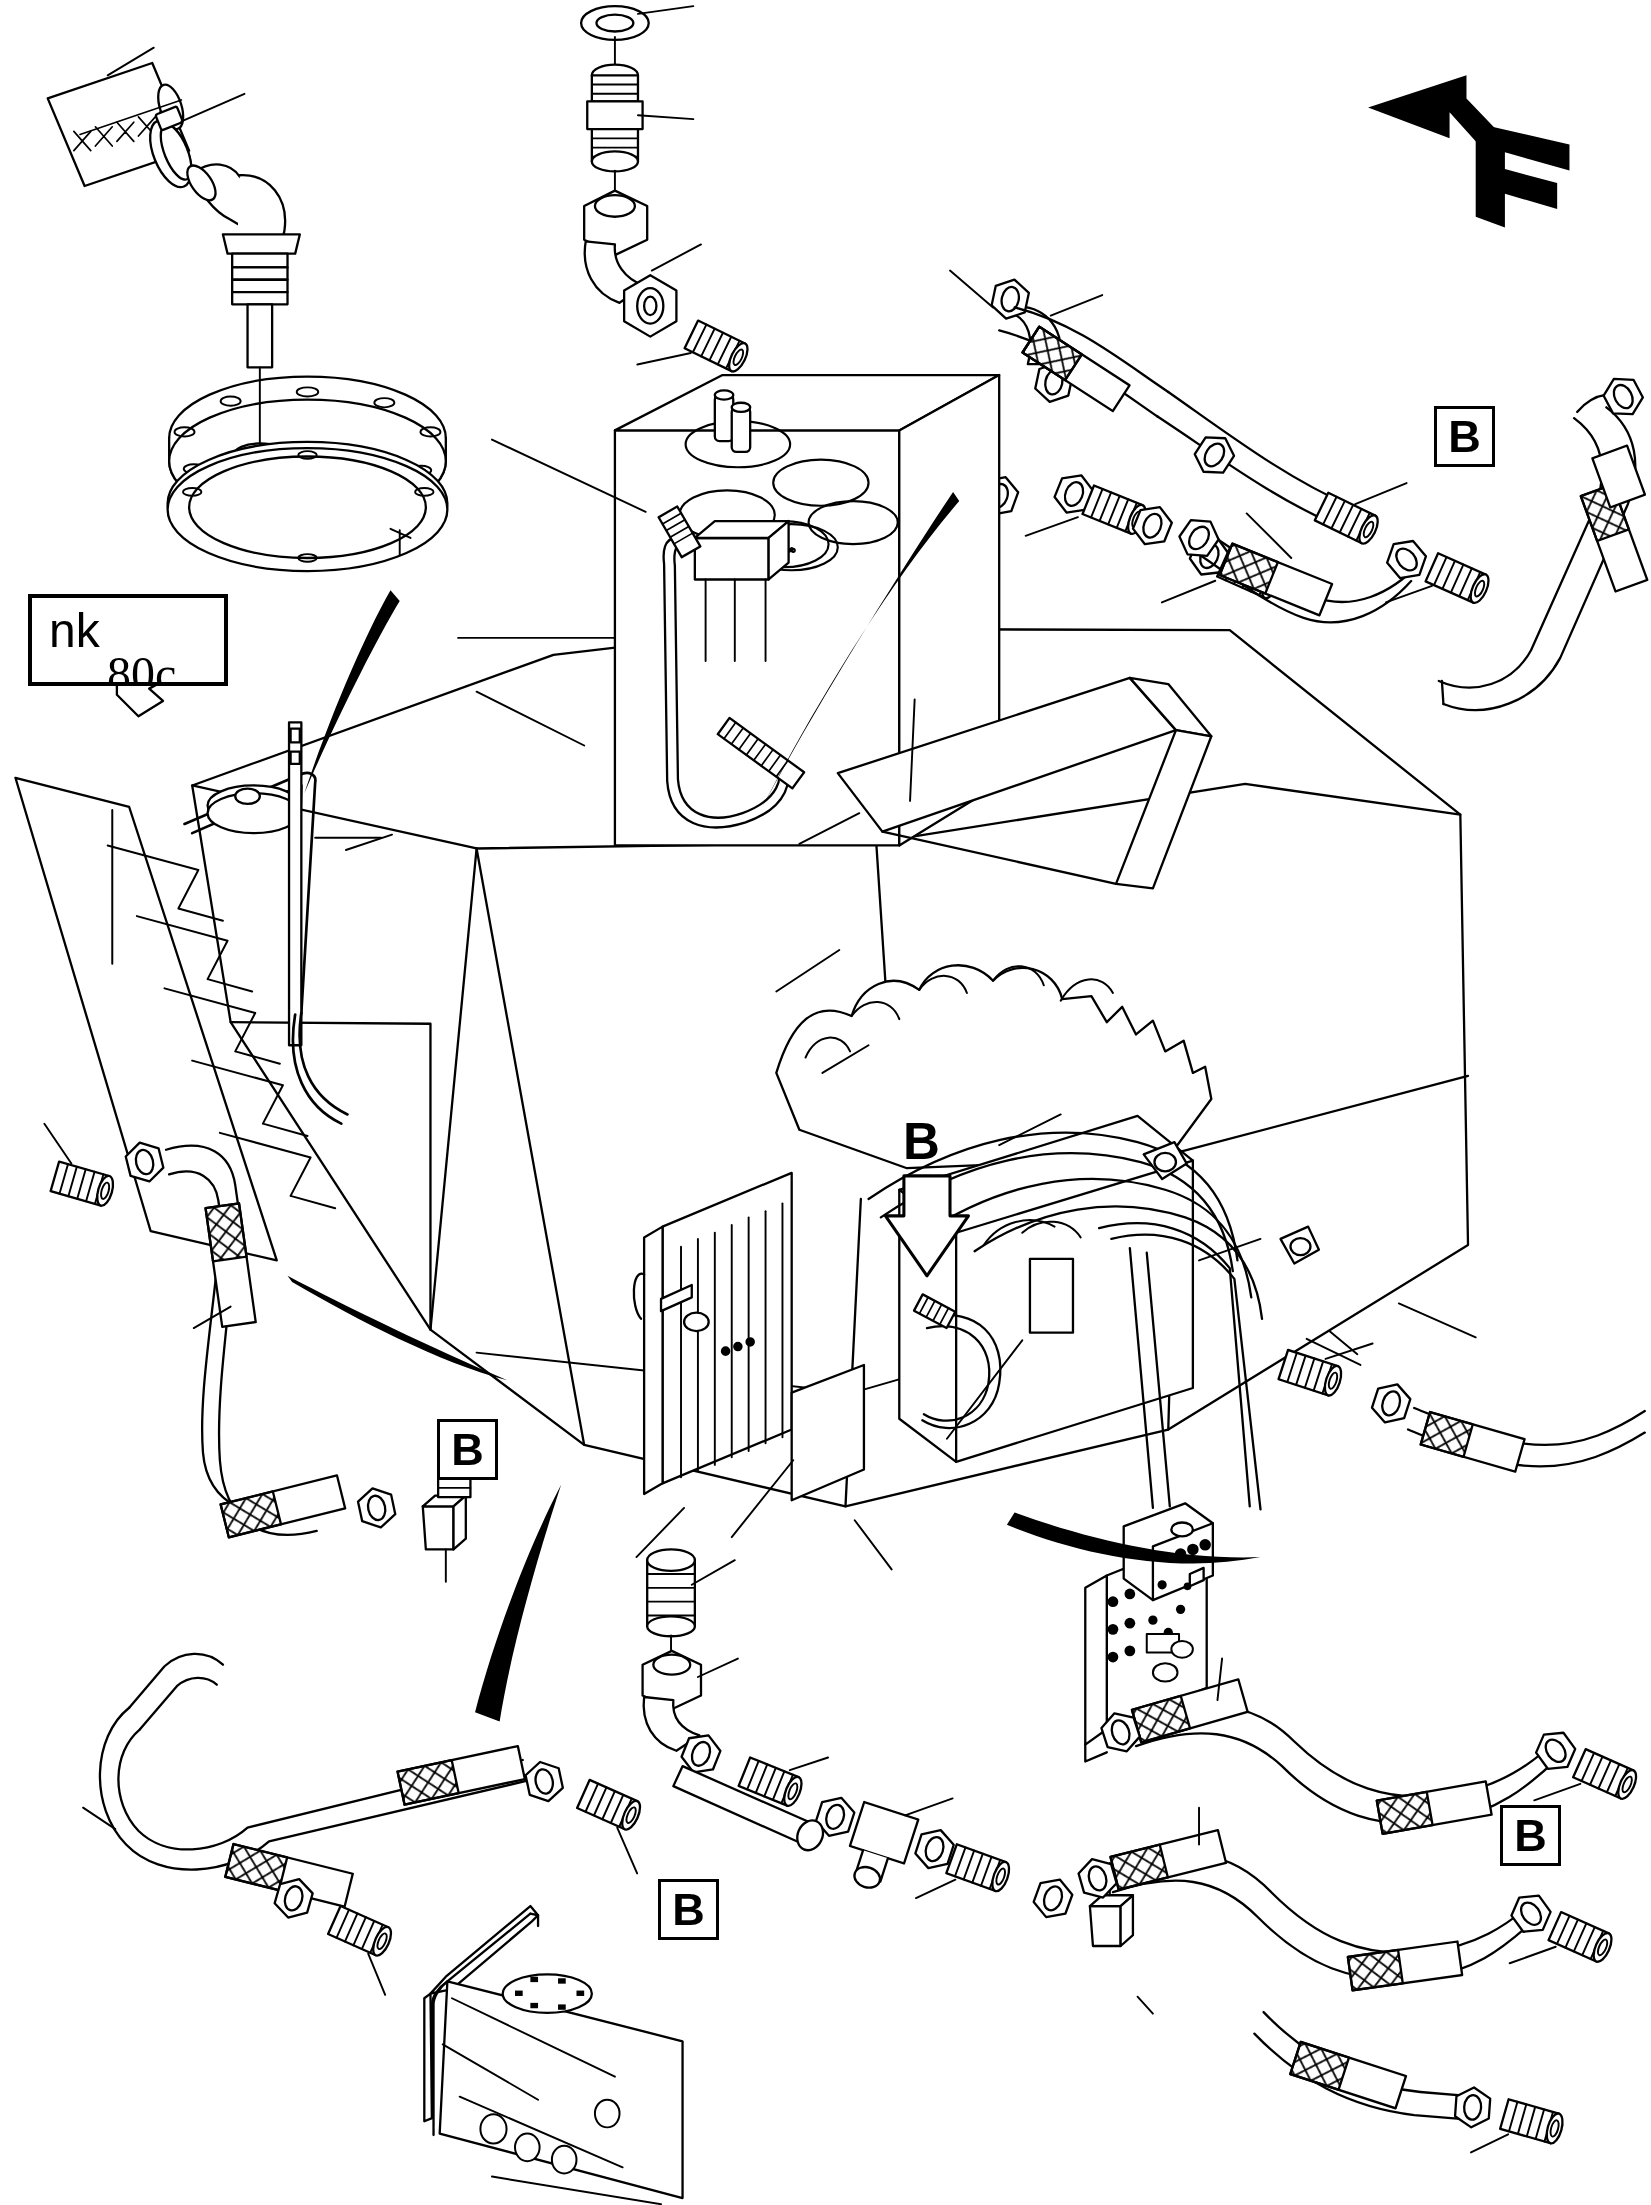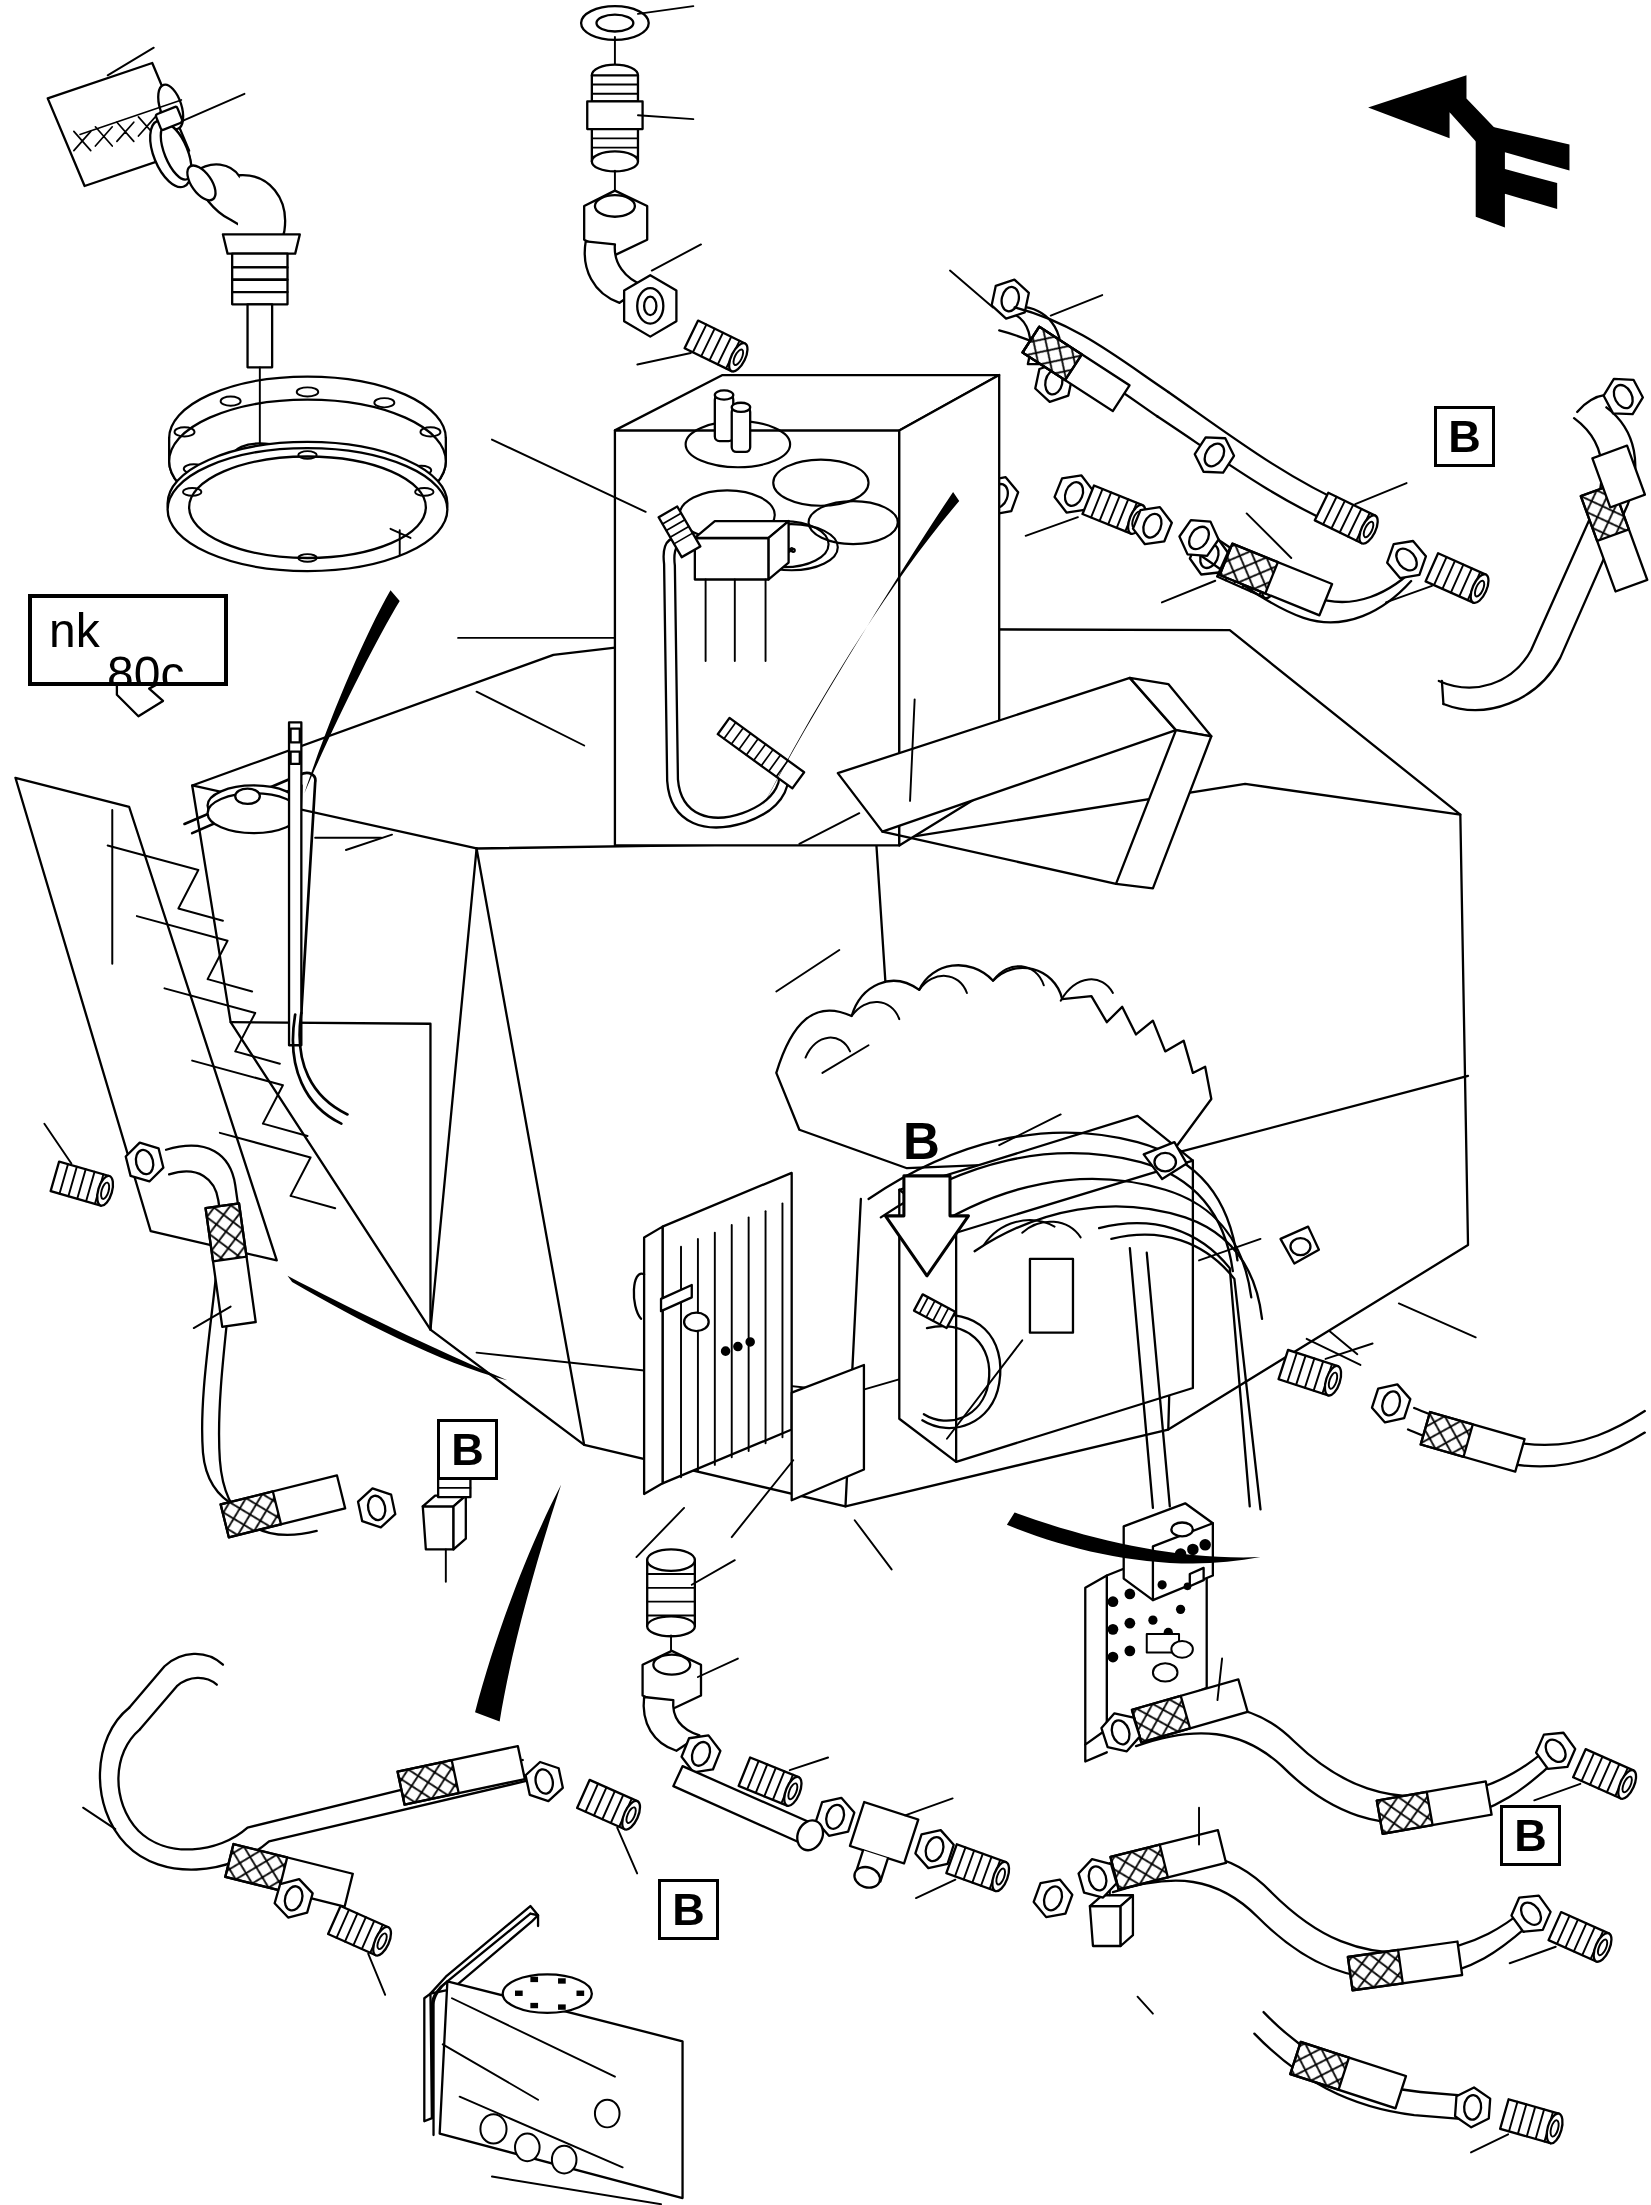--- a/index.html
+++ b/index.html
@@ -38,21 +38,21 @@
     box-sizing:border-box;
     overflow:hidden;
   }
   .note-line{
     position:absolute;
     font-family:"Liberation Sans", sans-serif;
     color:#000;
     white-space:nowrap;
   }
   .note-l1{left:17px;top:4.6px;font-size:48px;}
-  .note-l2{left:75px;top:48px;font-size:48px;}
+  .note-l2{left:75px;top:48px;font-size:48px;font-family:Liberation Serif, serif;}
 </style>
 </head>
 <body>
 
 <div id="sheet">
 
   <svg id="art" viewBox="0 0 2148 2869" xmlns="http://www.w3.org/2000/svg">
     <defs>
       <g id="hexnut">
         <path d="M0,-26 L22,-13 L22,13 L0,26 L-22,13 L-22,-13 Z" fill="#fff" stroke="#000" stroke-width="3"></path>

